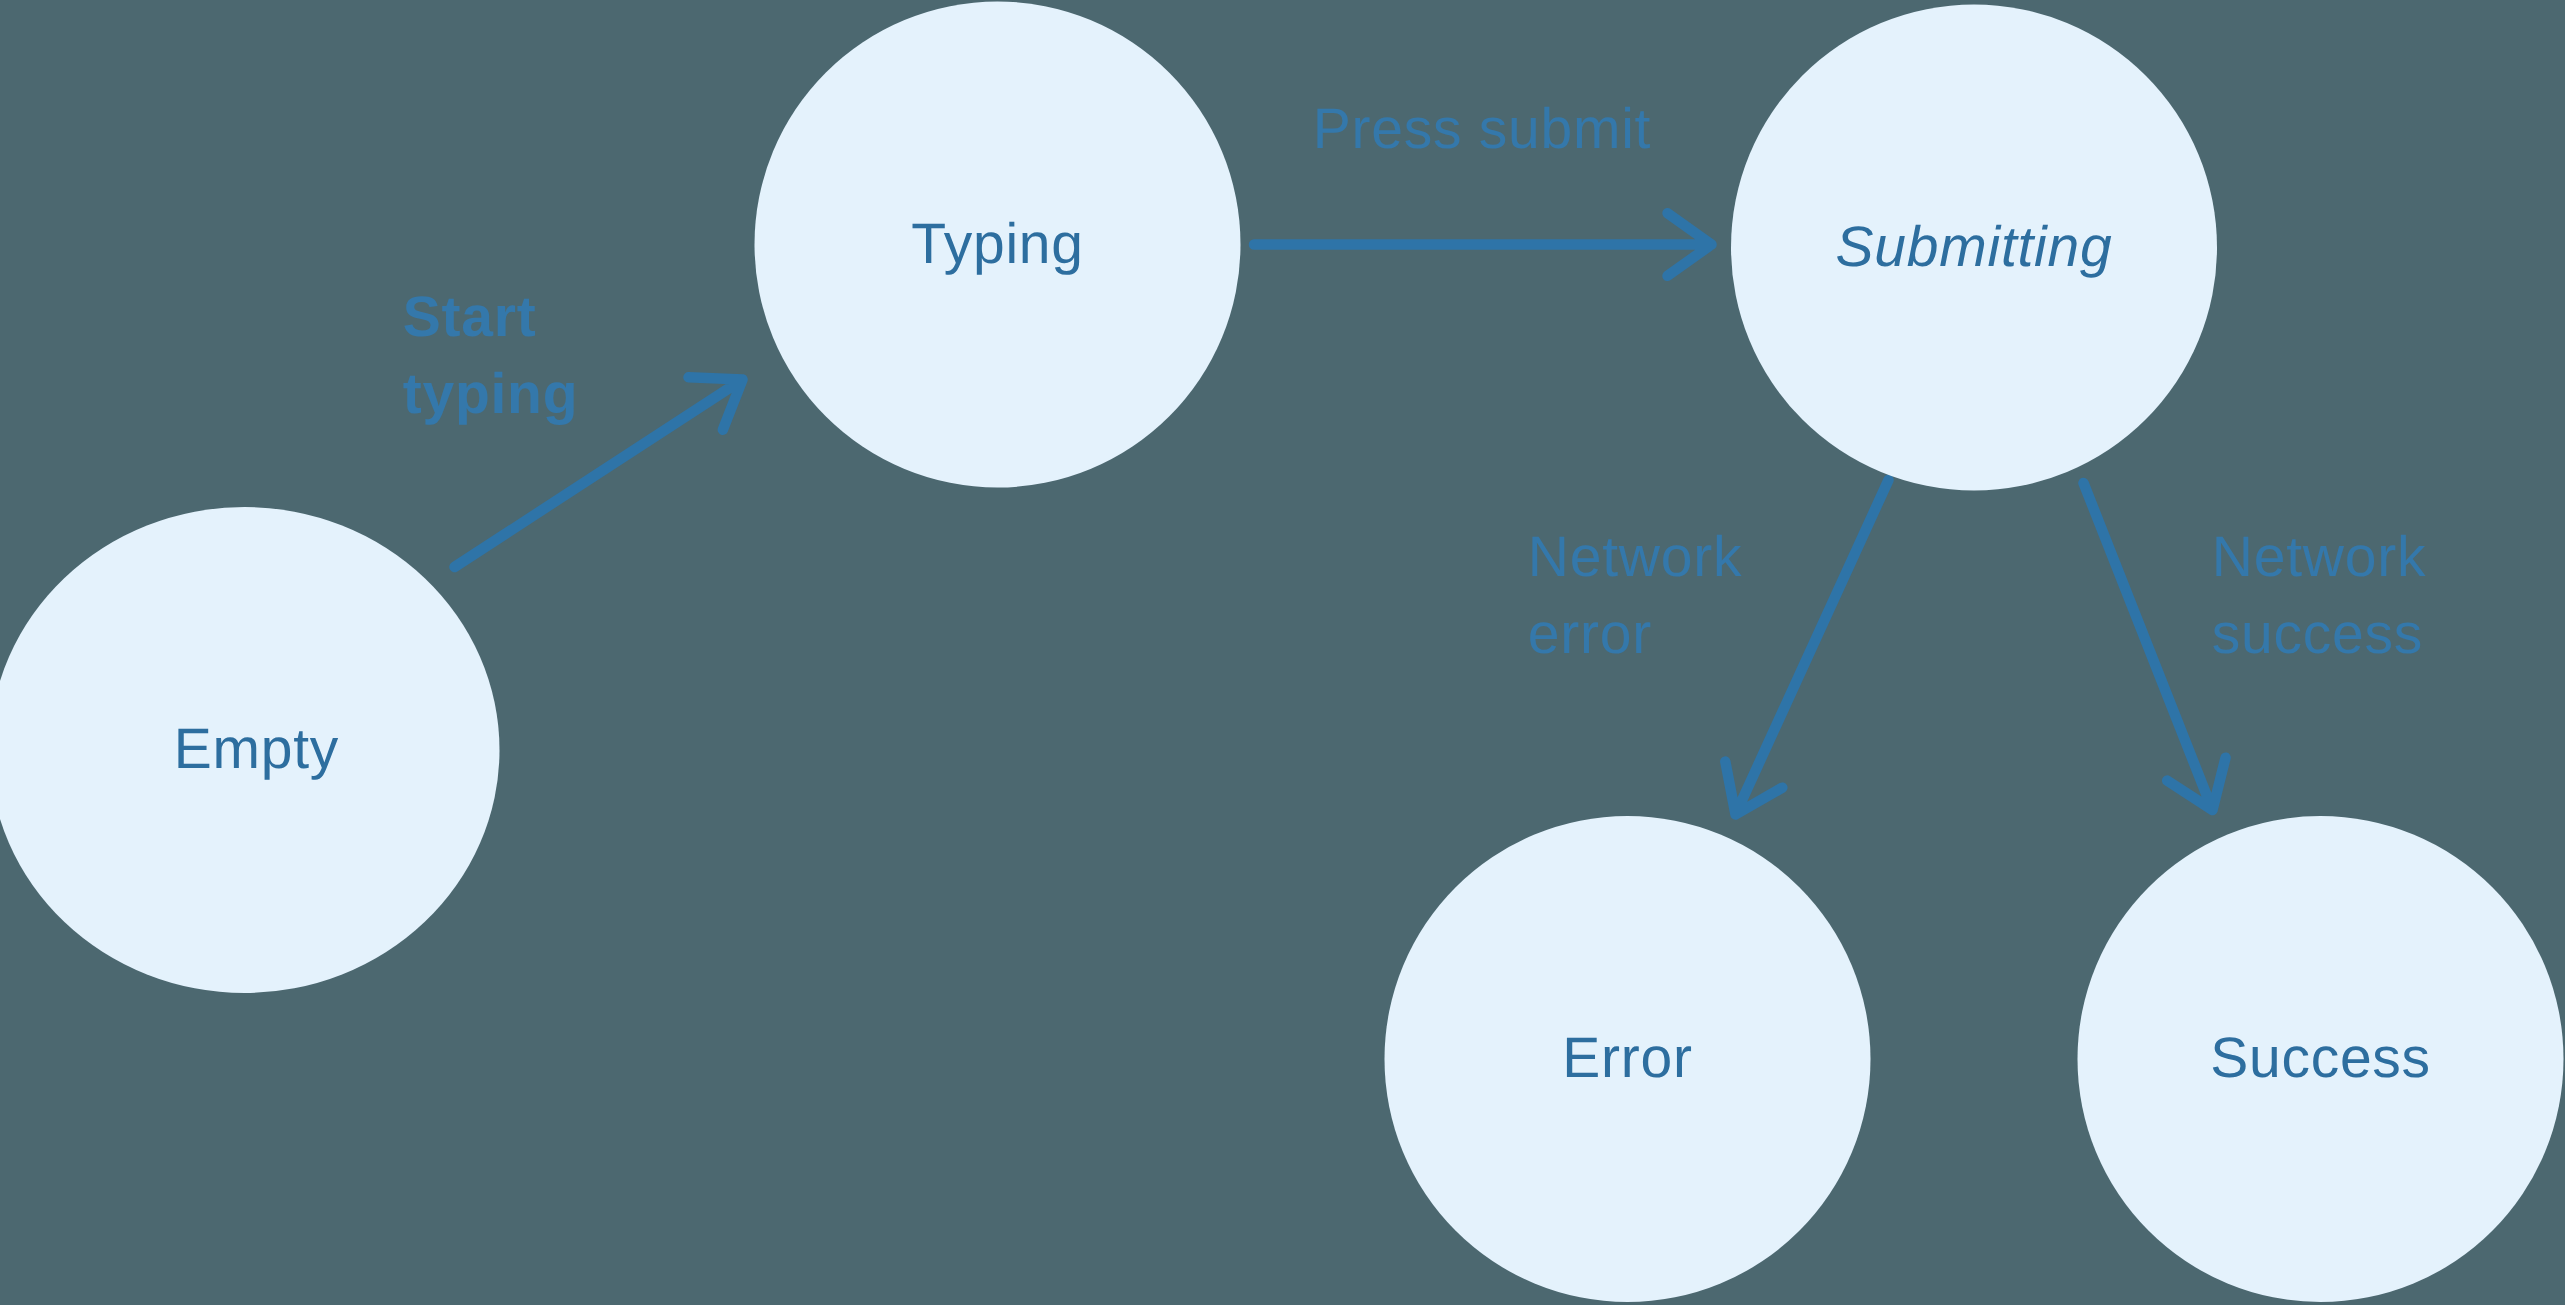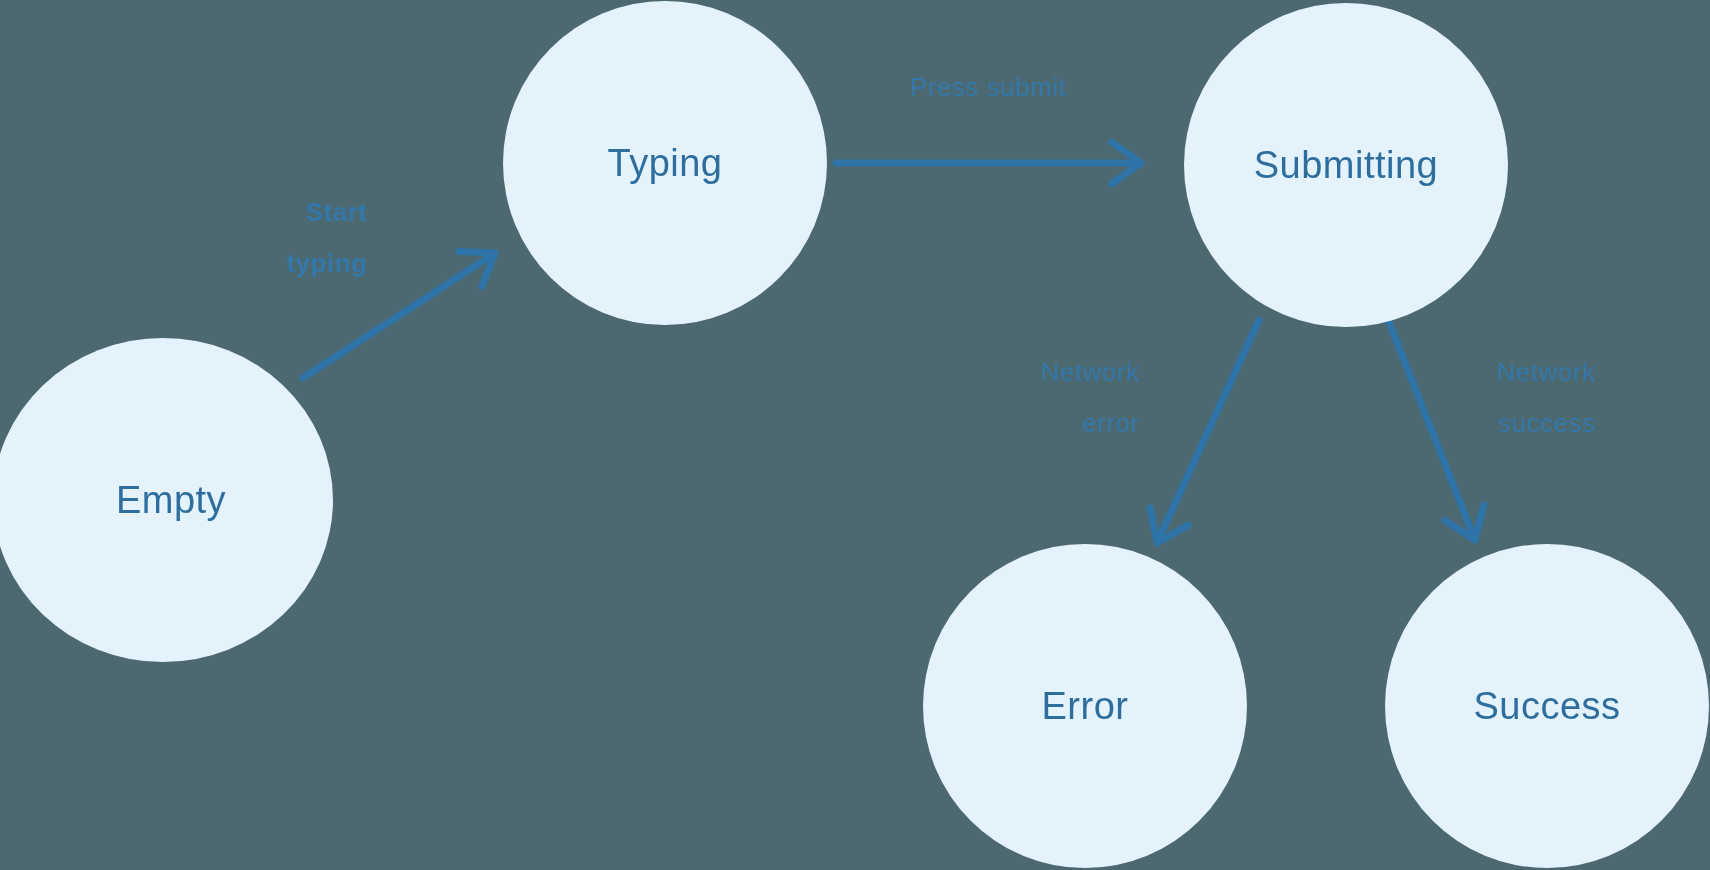--- a/index.html
+++ b/index.html
@@ -41,23 +41,23 @@
   }
   .node-label {
     color: var(--node-text);
     font-size: 38px;
     letter-spacing: 0.5px;
     white-space: nowrap;
   }
   .edge-label {
     position: absolute;
     transform: translate(-50%, -50%);
-    text-align: right;
+    text-align: left;
     color: var(--edge-label);
-    font-size: 26px;
+    font-size: 38px;
     line-height: 51px;
     letter-spacing: 0.5px;
     white-space: nowrap;
   }
   .edge-label span { display: block; }
 </style>
 </head>
 <body>
 
 <div class="canvas">
@@ -70,21 +70,21 @@
     </svg>
 
   <div class="node" style="left: 163px; top: 500px; width: 324px; height: 324px; padding-left: 16px;">
     <span class="node-label">Empty</span>
   </div>
 
   <div class="node" style="left: 665px; top: 163px; width: 324px; height: 324px;">
     <span class="node-label">Typing</span>
   </div>
 
-  <div class="node" style="left: 1346px; top: 165px; width: 324px; height: 324px;">
+  <div class="node" style="left: 1316px; top: 165px; width: 324px; height: 324px; font-style: italic;">
     <span class="node-label">Submitting</span>
   </div>
 
   <div class="node" style="left: 1085px; top: 706px; width: 324px; height: 324px;">
     <span class="node-label">Error</span>
   </div>
 
   <div class="node" style="left: 1547px; top: 706px; width: 324px; height: 324px;">
     <span class="node-label">Success</span>
   </div>

